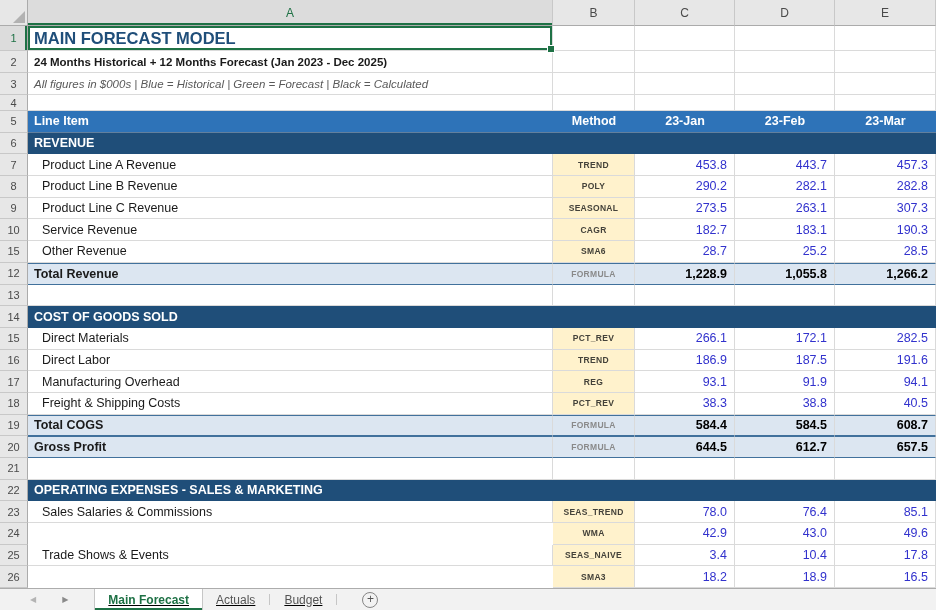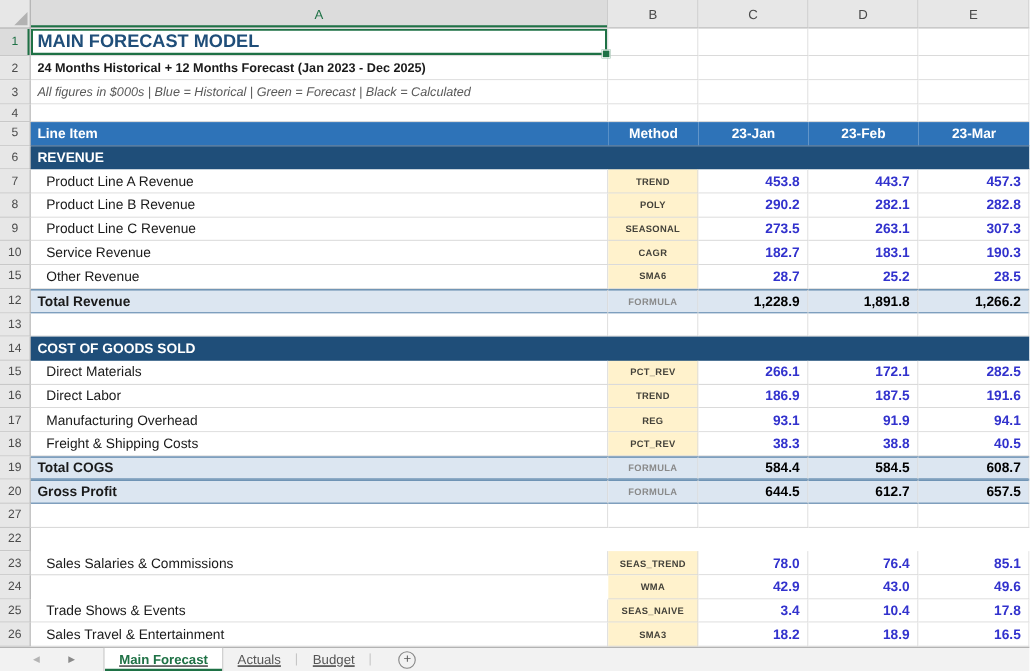--- a/index.html
+++ b/index.html
@@ -45,21 +45,21 @@
 
   .sec { background:#1F4E79; color:#fff; font-weight:bold; font-size:12.5px;
     display:flex; align-items:center; padding-left:6px;
     border-bottom:1px solid #1F4E79; white-space:nowrap; overflow:hidden; }
 
   .item { padding-left:14px; }
   .mtan { background:#FFF2CC; justify-content:center; font-size:8.5px; font-weight:bold;
     color:#44423a; letter-spacing:0.3px; }
   .mform { justify-content:center; font-size:8.5px; font-weight:bold; color:#8a8a8a;
     letter-spacing:0.3px; }
-  .num { justify-content:flex-end; padding-right:7px; color:#3232CD; font-weight:700; }
+  .num { justify-content:flex-end; padding-right:7px; color:#3232CD; font-weight:400; }
 
   .tot { background:#DCE6F1; border-top:1px solid #41719C; border-bottom:1px solid #41719C; }
   .totl { font-weight:bold; padding-left:6px; }
   .totn { justify-content:flex-end; padding-right:7px; font-weight:bold; color:#000; }
 
   
   .tabbar { height:22px; background:#F2F2F2; border-top:1px solid #ACACAC;
     display:flex; align-items:stretch; }
   .navs { display:flex; align-items:center; padding-left:30px; gap:26px; }
   .nav { font-size:8px; line-height:1; }
@@ -149,21 +149,21 @@
       <div class="rh" style="grid-area: 12 / 1;">15</div>
       <div class="c item" style="grid-area: 12 / 2;">Other Revenue</div>
       <div class="c mtan" style="grid-area: 12 / 3;">SMA6</div>
       <div class="c num" style="grid-area: 12 / 4;">28.7</div>
       <div class="c num" style="grid-area: 12 / 5;">25.2</div>
       <div class="c num" style="grid-area: 12 / 6;">28.5</div>
       <div class="rh" style="grid-area: 13 / 1;">12</div>
       <div class="c tot totl" style="grid-area: 13 / 2;">Total Revenue</div>
       <div class="c tot mform" style="grid-area: 13 / 3;">FORMULA</div>
       <div class="c tot totn" style="grid-area: 13 / 4;">1,228.9</div>
-      <div class="c tot totn" style="grid-area: 13 / 5;">1,891.8</div>
+      <div class="c tot totn" style="grid-area: 13 / 5;">1,055.8</div>
       <div class="c tot totn" style="grid-area: 13 / 6;">1,266.2</div>
       <div class="rh" style="grid-area: 14 / 1;">13</div>
       <div class="c" style="grid-area: 14 / 2;"></div>
       <div class="c" style="grid-area: 14 / 3;"></div>
       <div class="c" style="grid-area: 14 / 4;"></div>
       <div class="c" style="grid-area: 14 / 5;"></div>
       <div class="c" style="grid-area: 14 / 6;"></div>
       <div class="rh" style="grid-area: 15 / 1;">14</div>
       <div class="sec" style="grid-area: 15 / 2 / auto / 7;">COST OF GOODS SOLD</div>
       <div class="rh" style="grid-area: 16 / 1;">15</div>
@@ -195,46 +195,46 @@
       <div class="c tot mform" style="grid-area: 20 / 3;">FORMULA</div>
       <div class="c tot totn" style="grid-area: 20 / 4;">584.4</div>
       <div class="c tot totn" style="grid-area: 20 / 5;">584.5</div>
       <div class="c tot totn" style="grid-area: 20 / 6;">608.7</div>
       <div class="rh" style="grid-area: 21 / 1;">20</div>
       <div class="c tot totl" style="grid-area: 21 / 2;">Gross Profit</div>
       <div class="c tot mform" style="grid-area: 21 / 3;">FORMULA</div>
       <div class="c tot totn" style="grid-area: 21 / 4;">644.5</div>
       <div class="c tot totn" style="grid-area: 21 / 5;">612.7</div>
       <div class="c tot totn" style="grid-area: 21 / 6;">657.5</div>
-      <div class="rh" style="grid-area: 22 / 1;">27</div>
+      <div class="rh" style="grid-area: 22 / 1;">21</div>
       <div class="c" style="grid-area: 22 / 2;"></div>
       <div class="c" style="grid-area: 22 / 3;"></div>
       <div class="c" style="grid-area: 22 / 4;"></div>
       <div class="c" style="grid-area: 22 / 5;"></div>
       <div class="c" style="grid-area: 22 / 6;"></div>
       <div class="rh" style="grid-area: 23 / 1;">22</div>
+      <div class="sec" style="grid-area: 23 / 2 / auto / 7;">OPERATING EXPENSES - SALES &amp; MARKETING</div>
       <div class="rh" style="grid-area: 24 / 1;">23</div>
       <div class="c item" style="grid-area: 24 / 2;">Sales Salaries &amp; Commissions</div>
       <div class="c mtan" style="grid-area: 24 / 3;">SEAS_TREND</div>
       <div class="c num" style="grid-area: 24 / 4;">78.0</div>
       <div class="c num" style="grid-area: 24 / 5;">76.4</div>
       <div class="c num" style="grid-area: 24 / 6;">85.1</div>
       <div class="rh" style="grid-area: 25 / 1;">24</div>
       <div class="c mtan" style="grid-area: 25 / 3;">WMA</div>
       <div class="c num" style="grid-area: 25 / 4;">42.9</div>
       <div class="c num" style="grid-area: 25 / 5;">43.0</div>
       <div class="c num" style="grid-area: 25 / 6;">49.6</div>
       <div class="rh" style="grid-area: 26 / 1;">25</div>
       <div class="c item" style="grid-area: 26 / 2;">Trade Shows &amp; Events</div>
       <div class="c mtan" style="grid-area: 26 / 3;">SEAS_NAIVE</div>
       <div class="c num" style="grid-area: 26 / 4;">3.4</div>
       <div class="c num" style="grid-area: 26 / 5;">10.4</div>
       <div class="c num" style="grid-area: 26 / 6;">17.8</div>
       <div class="rh" style="grid-area: 27 / 1;">26</div>
-      <div class="c item" style="grid-area: 27 / 2;">Sales Travel &amp; Entertainment</div>
       <div class="c mtan" style="grid-area: 27 / 3;">SMA3</div>
       <div class="c num" style="grid-area: 27 / 4;">18.2</div>
       <div class="c num" style="grid-area: 27 / 5;">18.9</div>
       <div class="c num" style="grid-area: 27 / 6;">16.5</div>
     </div>
 
   <div class="tabbar">
     <div class="navs">
       <span class="nav left">◀</span>
       <span class="nav right">▶</span>

